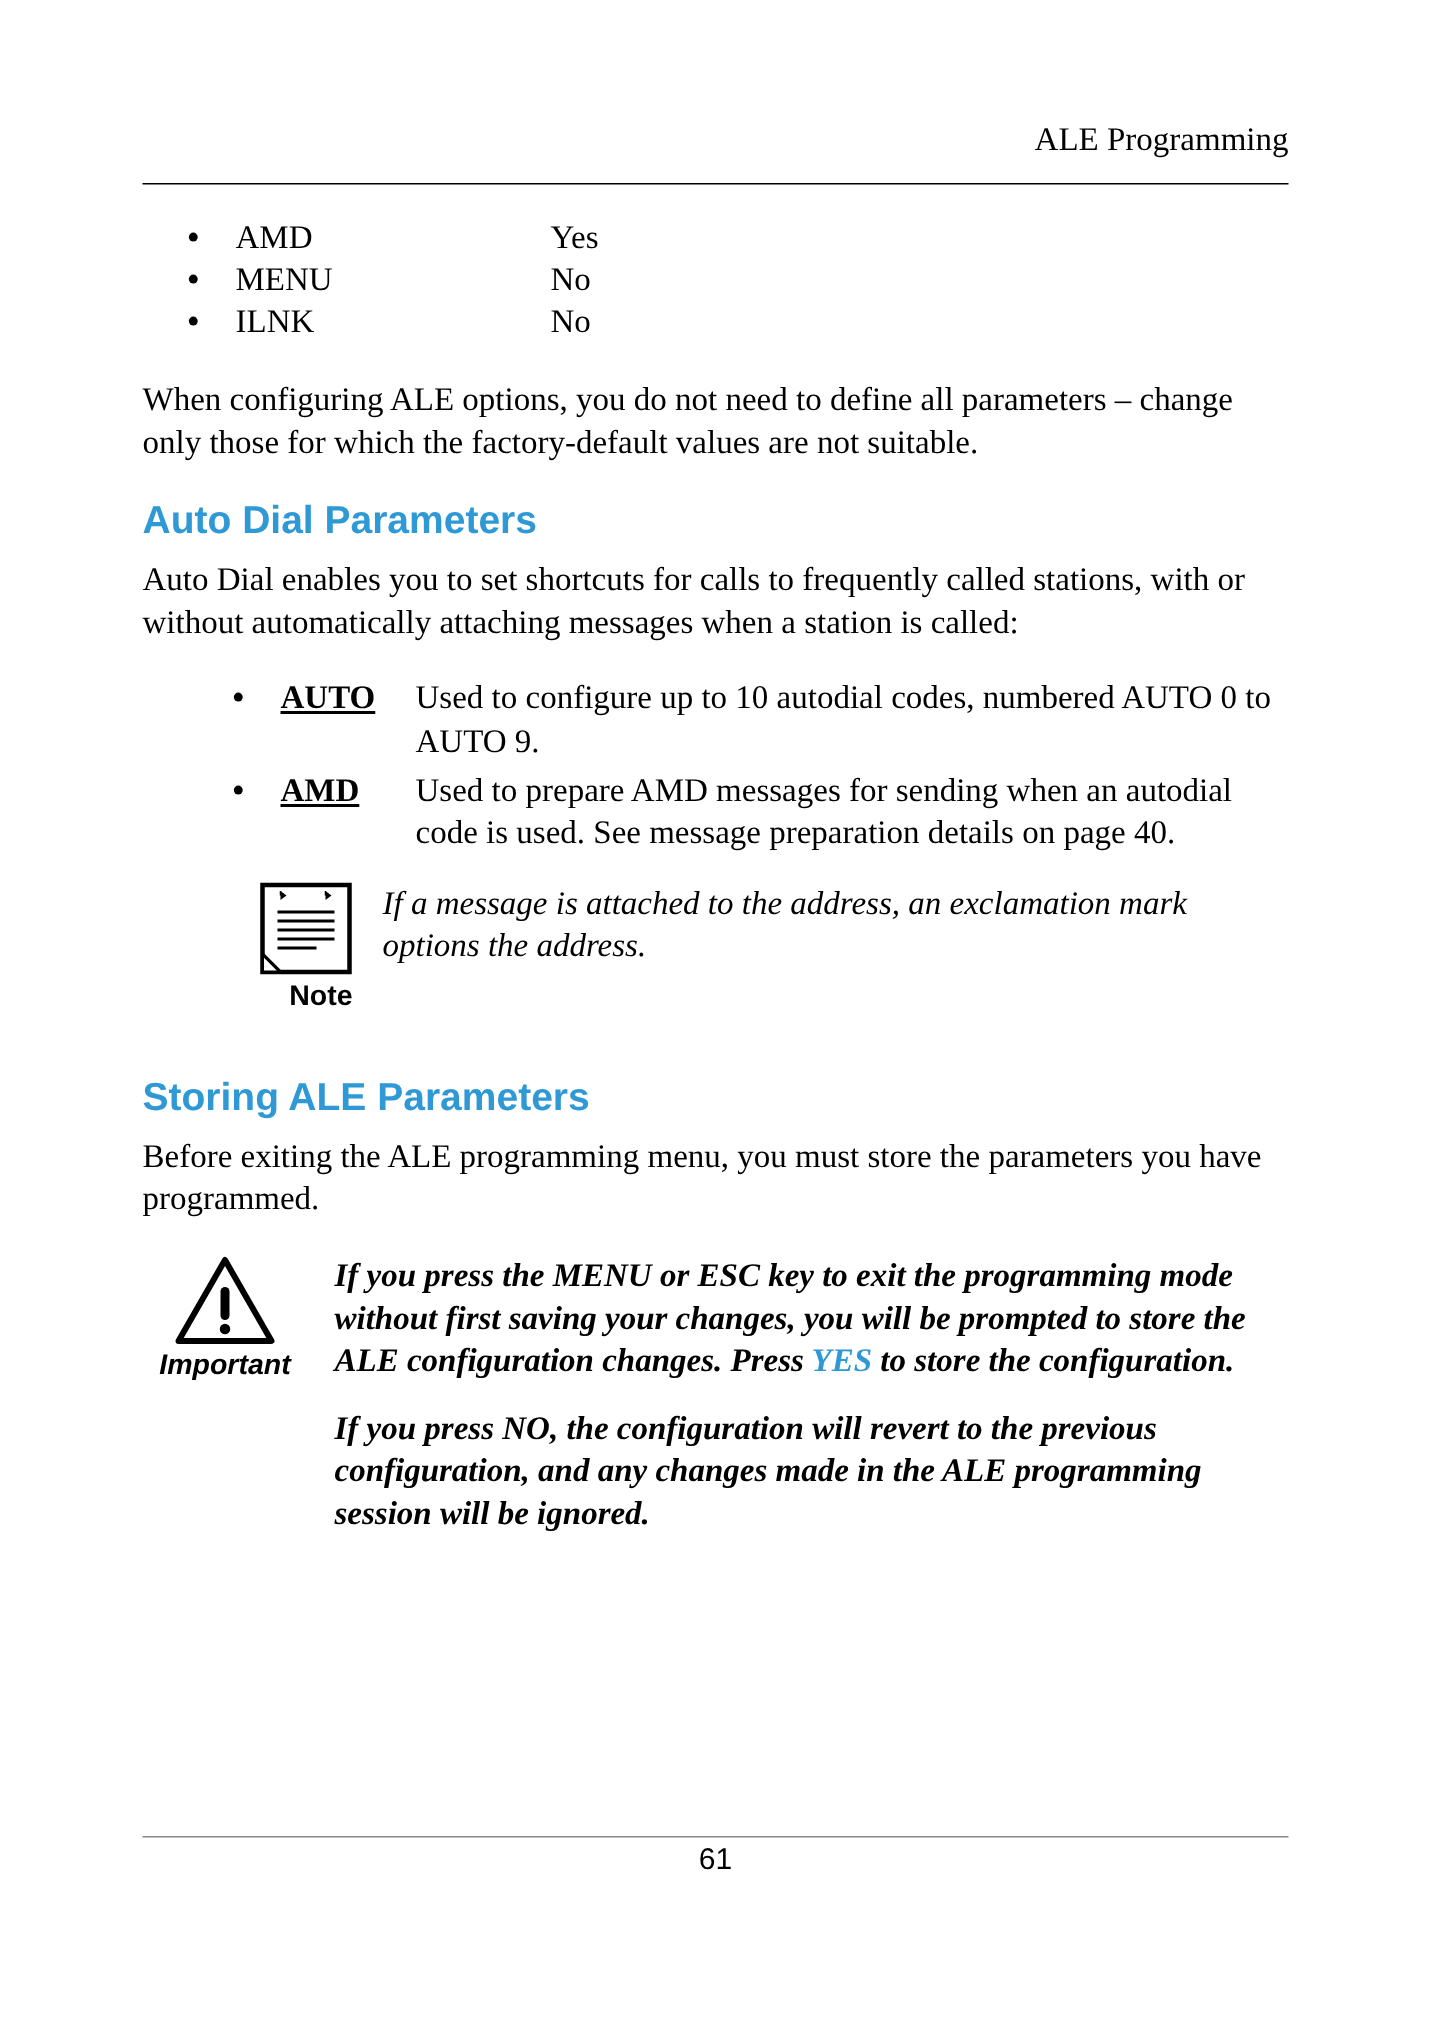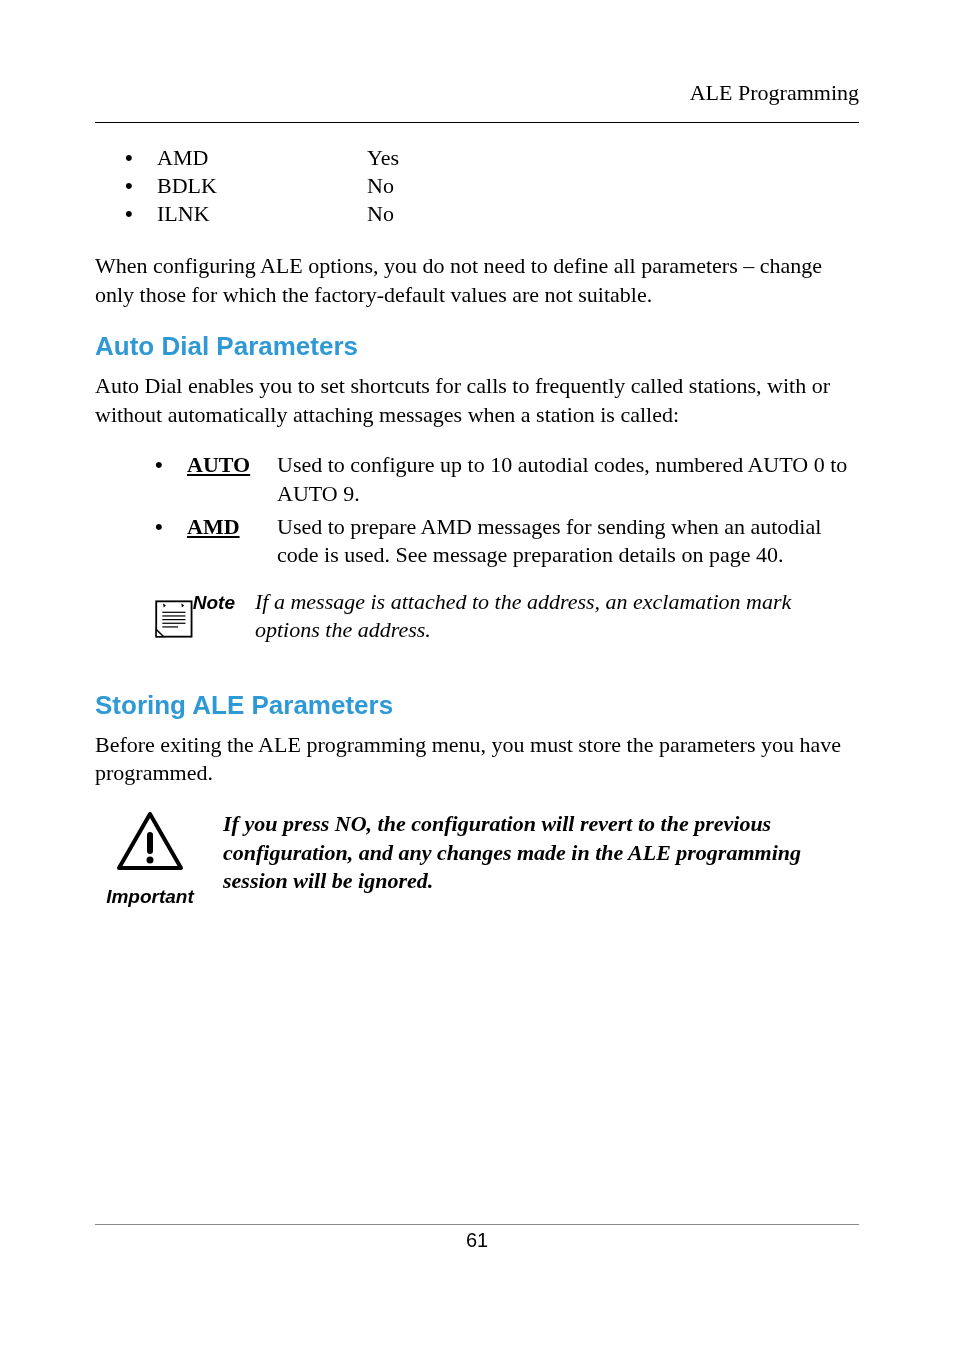--- a/index.html
+++ b/index.html
@@ -80,25 +80,24 @@
     }
     .note-block {
       display: flex;
       align-items: flex-start;
       margin-left: 60px;
       margin-bottom: 40px;
       gap: 20px;
     }
     .note-icon-wrap {
       display: flex;
-      flex-direction: row;
-      align-items: flex-start;
+      flex-direction: column;
+      align-items: flex-end;
       width: 80px;
       flex-shrink: 0;
-      font-style: italic;
     }
     .note-caption {
       font-family: Arial, Helvetica, sans-serif;
       font-weight: bold;
       font-size: 19px;
       margin-top: 4px;
     }
     .note-text {
       font-style: italic;
       font-size: 22px;
@@ -110,21 +109,20 @@
       align-items: flex-start;
       gap: 18px;
       margin-bottom: 20px;
     }
     .important-icon-wrap {
       display: flex;
       flex-direction: column;
       align-items: center;
       width: 110px;
       flex-shrink: 0;
-      gap: 12px;
     }
     .important-caption {
       font-family: Arial, Helvetica, sans-serif;
       font-weight: bold;
       font-style: italic;
       font-size: 19px;
       margin-top: 2px;
     }
     .important-text {
       font-style: italic;
@@ -159,21 +157,21 @@
 </div>
 
 <div class="bullet-table">
   <div class="bullet-row">
     <span class="bullet-dot">•</span>
     <span class="bullet-label">AMD</span>
     <span class="bullet-value">Yes</span>
   </div>
   <div class="bullet-row">
     <span class="bullet-dot">•</span>
-    <span class="bullet-label">BDLK</span>
+    <span class="bullet-label">MENU</span>
     <span class="bullet-value">No</span>
   </div>
   <div class="bullet-row">
     <span class="bullet-dot">•</span>
     <span class="bullet-label">ILNK</span>
     <span class="bullet-value">No</span>
   </div>
 </div>
 
 <p class="paragraph">When configuring ALE options, you do not need to define all parameters – change only those for which the factory-default values are not suitable.</p>
@@ -223,19 +221,22 @@
 <div class="important-block">
   <div class="important-icon-wrap">
     <svg width="70" height="62" viewBox="0 0 70 62">
       <path d="M 35 4 L 66 58 L 4 58 Z" fill="none" stroke="#000" stroke-width="4" stroke-linejoin="round"></path>
       <rect x="32" y="22" width="6" height="22" rx="3" fill="#000"></rect>
       <circle cx="35" cy="50" r="3.5" fill="#000"></circle>
     </svg>
     <div class="important-caption">Important</div>
   </div>
   <div class="important-text">
+    <p>
+      <span>If you press the MENU or ESC key to exit the programming mode without first saving your changes, you will be prompted to store the ALE configuration changes. Press </span><span class="yes-word">YES</span><span> to store the configuration.</span>
+    </p>
     <p>If you press NO, the configuration will revert to the previous configuration, and any changes made in the ALE programming session will be ignored.</p>
   </div>
 </div>
 
 <div class="footer">
   <span>61</span>
 </div>
 
 </body></html>

